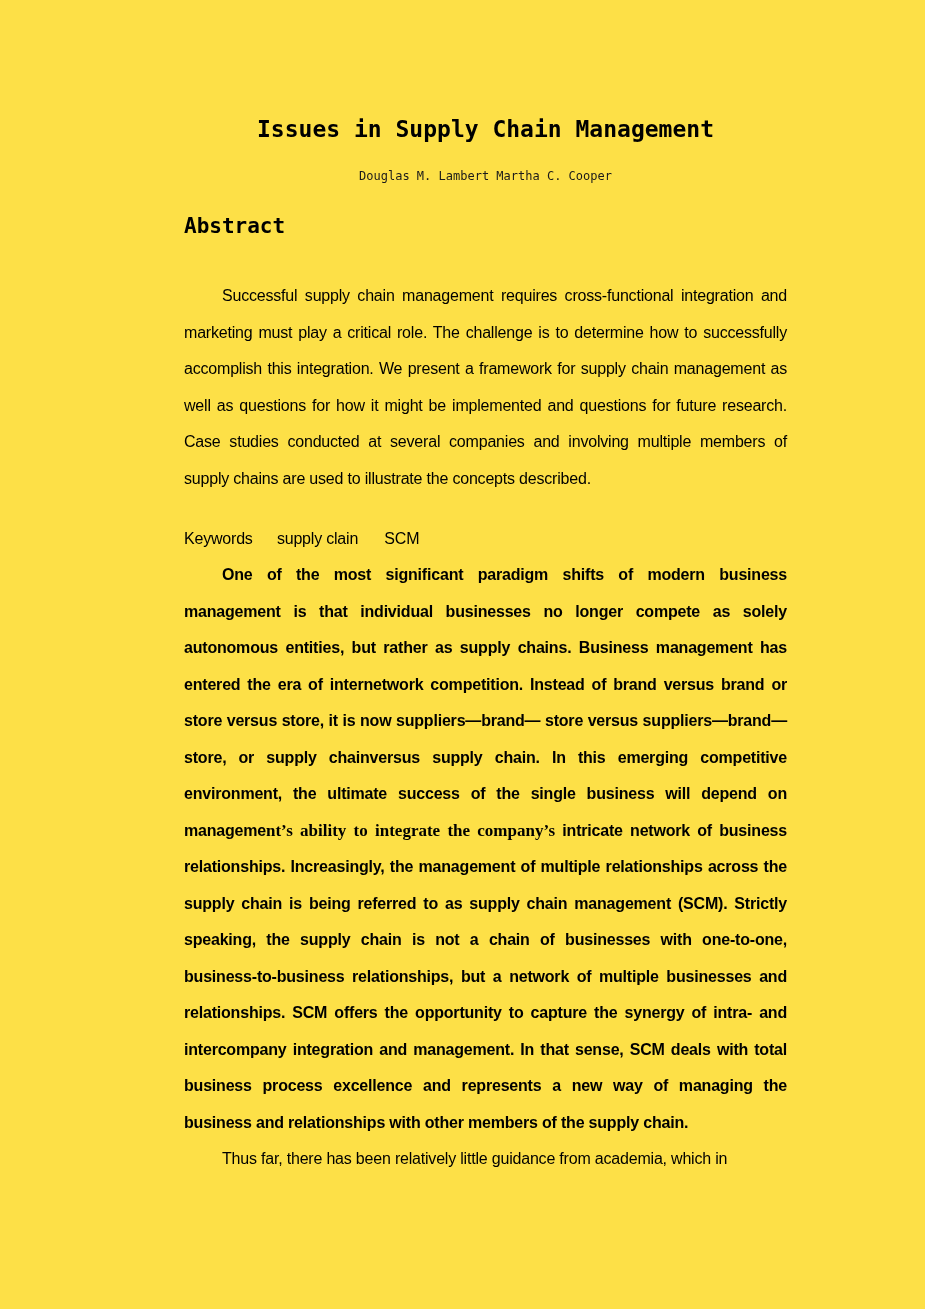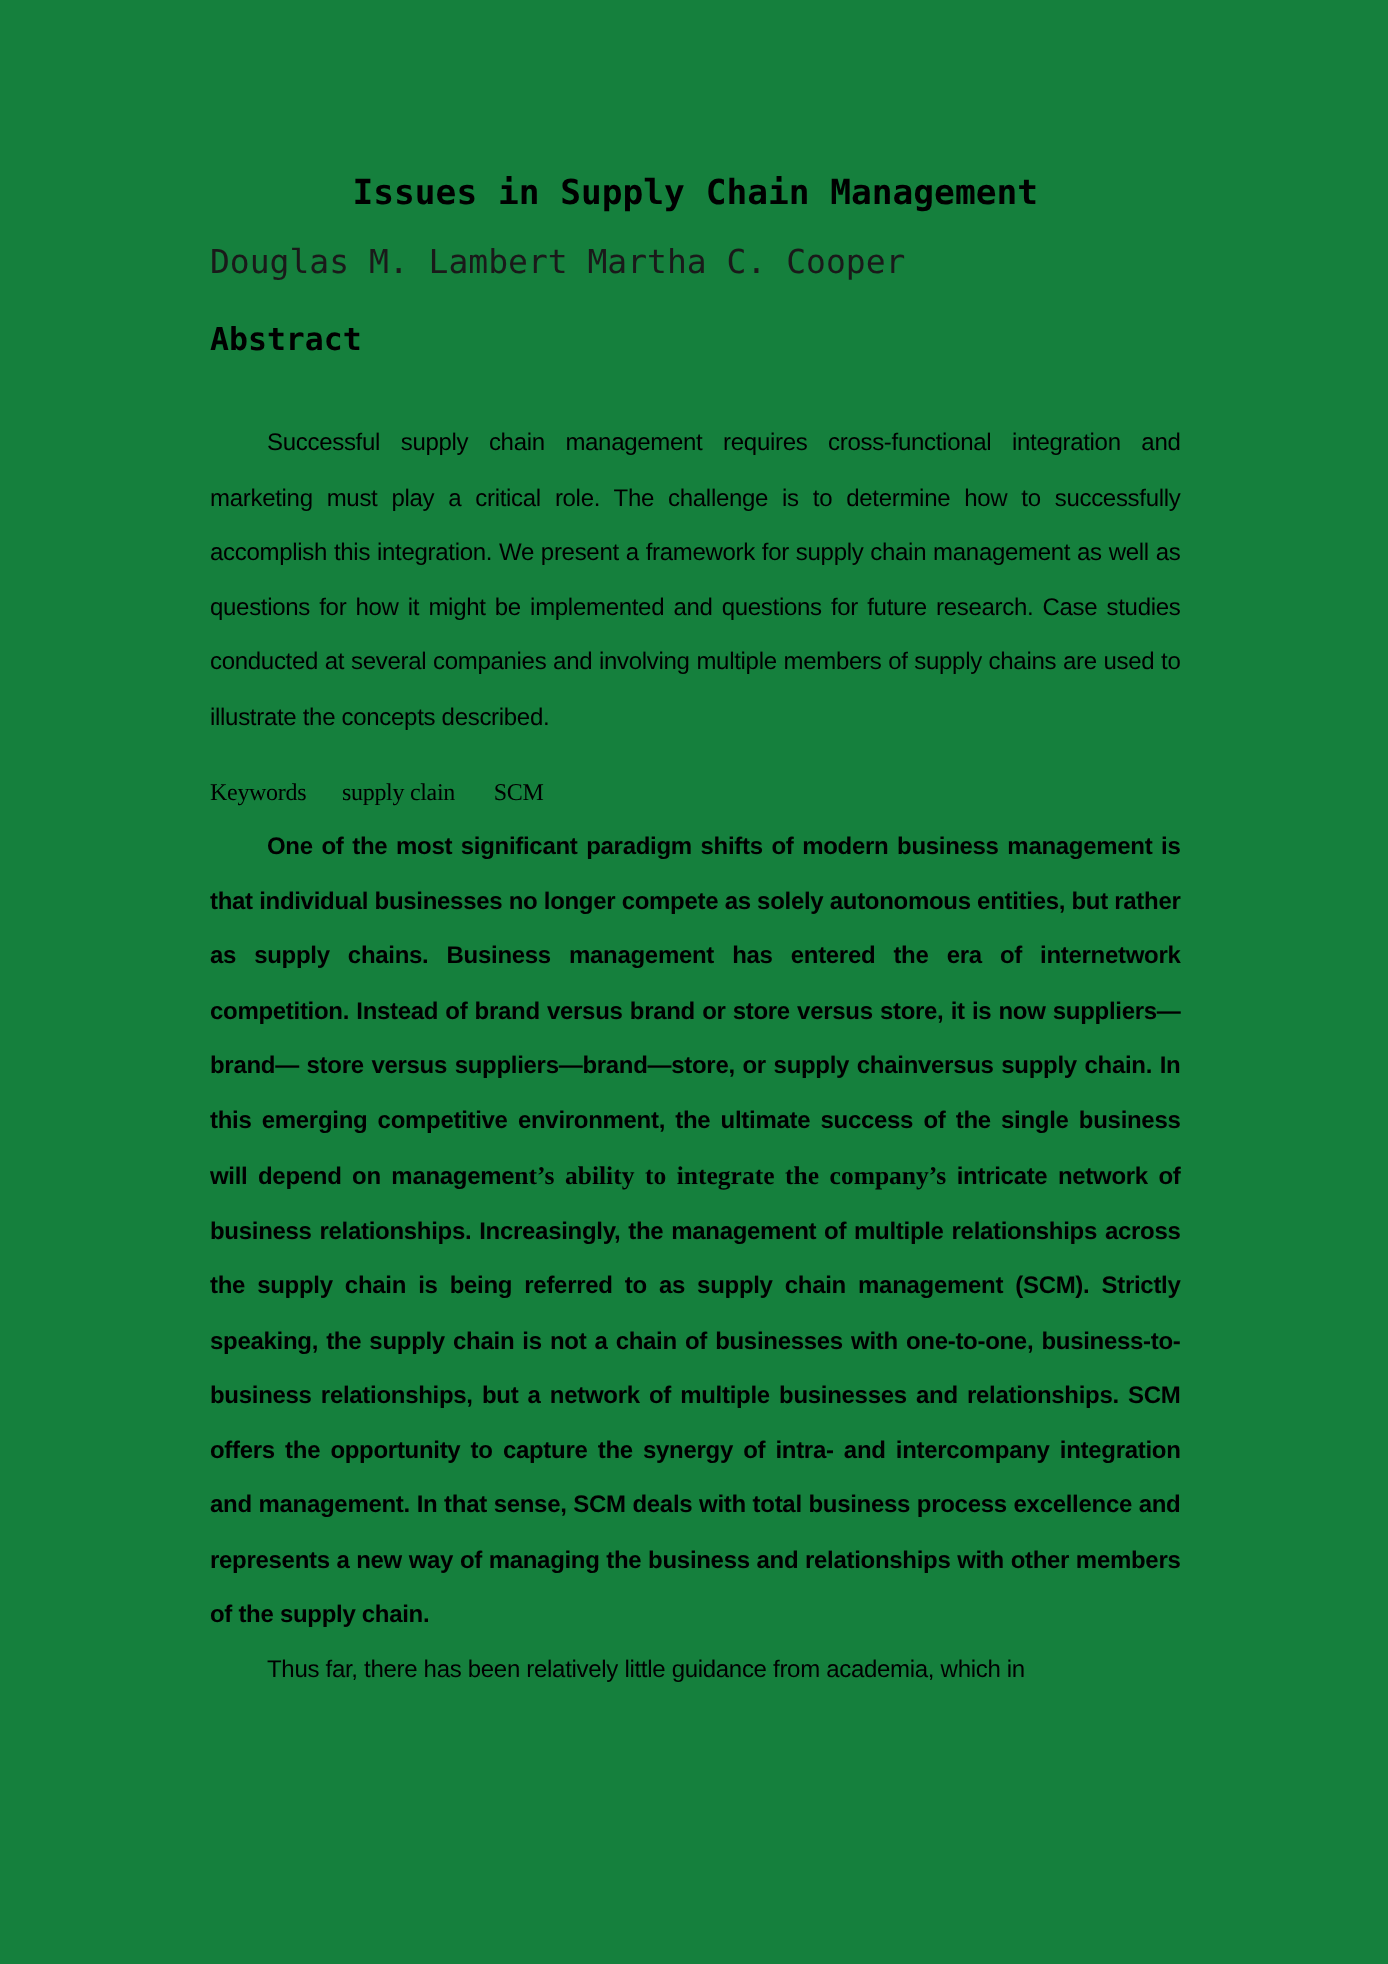--- a/index.html
+++ b/index.html
@@ -4,45 +4,46 @@
 <style>
   html, body {
     margin: 0;
     padding: 0;
     background: #ffffff;
   }
   .page {
     position: relative;
     width: 925px;
     height: 1309px;
-    background: #15803d;
+    background: #fde047;
     overflow: hidden;
     box-sizing: border-box;
+    padding-left: 44px;
   }
   .content {
     margin: 0 138px 0 140px; 
     padding-top: 112px;
     color: #000000;
   }
   .paper-title {
     margin: 0;
     font-family: "DejaVu Sans Mono", monospace;
     font-weight: bold;
     font-size: 23px;
     line-height: 34px;
     text-align: center;
     color: #000000;
   }
   .paper-authors {
     margin-top: 16px;
     font-family: "DejaVu Sans Mono", monospace;
     font-weight: 400;
-    font-size: 22px;
+    font-size: 12px;
     line-height: 28px;
-    text-align: left;
+    text-align: center;
     color: #1a1a1a;
   }
   .section-heading {
     margin: 0;
     font-family: "DejaVu Sans Mono", monospace;
     font-weight: bold;
     text-align: left;
     color: #000000;
   }
   .abstract-heading {
@@ -71,22 +72,22 @@
   .intro-par {
     margin-top: 6px;
     font-weight: bold;
   }
   .serif-run {
     font-family: "Liberation Serif", serif;
     font-size: 17px;
     letter-spacing: 0;
   }
   .keywords-line {
-    margin-top: 20px;
-    font-family: Liberation Serif, serif;
+    margin-top: 30px;
+    font-family: Liberation Sans, sans-serif;
     font-size: 16px;
     letter-spacing: -0.2px;
     line-height: 24px;
     color: #000000;
   }
   .keywords-label {
     margin-right: 20px;
   }
   .keyword-item {
     margin-right: 22px;

